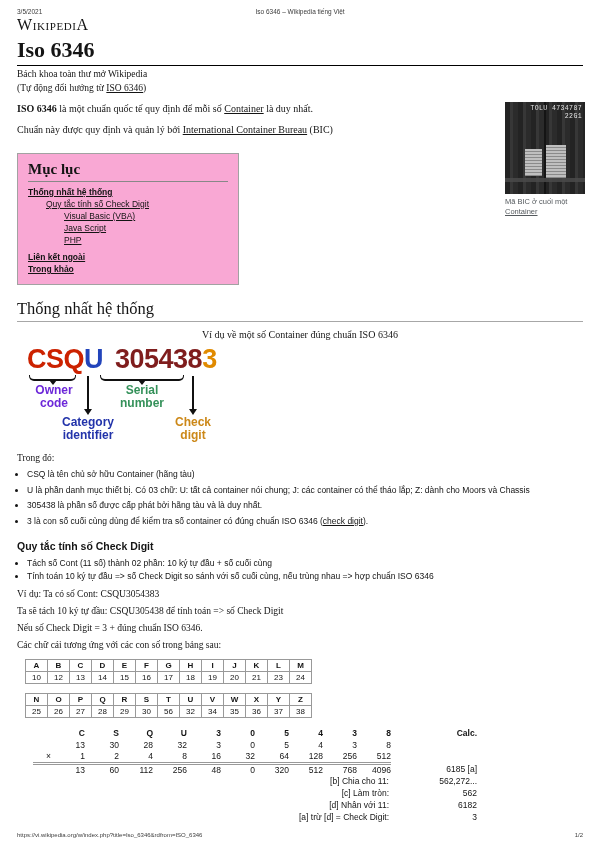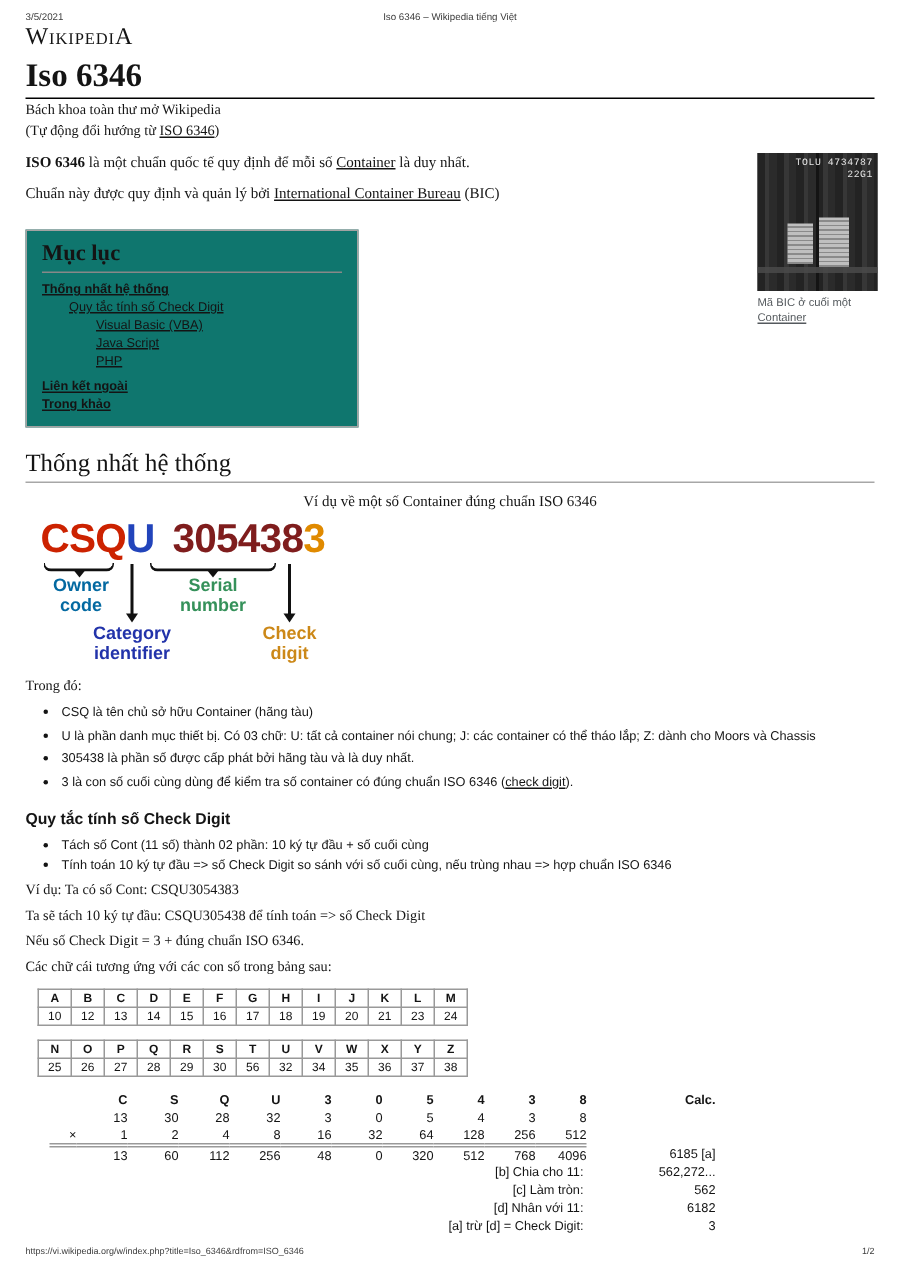--- a/index.html
+++ b/index.html
@@ -33,21 +33,21 @@
   .marking { position:absolute; top:3px; right:3px; text-align:right; color:#e6e6e6;
     font-family:"Liberation Mono", monospace; font-size:6.5px; line-height:1.25; letter-spacing:.4px; }
   .plate { position:absolute; background:#bfbfbf;
     background-image:repeating-linear-gradient(0deg, rgba(0,0,0,.28) 0 1px, transparent 1px 3px); }
   .plate.p1 { left:20px; top:47px; width:17px; height:27px; }
   .plate.p2 { left:41px; top:43px; width:20px; height:33px; }
   .figcaption { margin-top:3px; font-family:"Liberation Sans", sans-serif; font-size:7.5px;
     color:#54595d; line-height:1.3; }
 
   
-  .toc { width:222px; margin-top:16px; border:1px solid #a2a2a2; background:#0f766e; padding:7px 10px 8px; }
+  .toc { width:222px; margin-top:16px; border:1px solid #a2a2a2; background:#f9a8d4; padding:7px 10px 8px; }
   .toc-title { font-size:15px; font-weight:bold; padding-bottom:3px; margin-bottom:5px; border-bottom:1px solid #888; }
   .toc-item { font-family:"Liberation Sans", sans-serif; font-size:8.5px; margin:2px 0; text-decoration:underline; cursor:pointer; }
   .toc-l1 { font-weight:bold; }
   .toc-l2 { margin-left:18px; }
   .toc-l3 { margin-left:36px; }
   .toc-gap { margin-top:7px; }
 
   h2.sec { font-size:16.5px; font-weight:normal; margin-top:14px; padding-bottom:2px; border-bottom:1px solid #a7a7a7; }
   h3.sub-sec { font-family:"Liberation Sans", sans-serif; font-size:10.5px; font-weight:bold; margin-top:14px; }
 
@@ -68,21 +68,21 @@
     border:4px solid transparent; border-top:6px solid #111; border-bottom:none; }
   .arrow-category { left:60px; top:30px; height:34px; }
   .arrow-check { left:165px; top:30px; height:34px; }
   .diag-label { position:absolute; font-family:"Liberation Sans", sans-serif; font-weight:bold;
     font-size:12px; line-height:1.05; text-align:center; }
   .label-owner { top:38px; left:-2px; width:58px; }
   .label-serial { top:38px; left:84px; width:62px; }
   .label-category { top:70px; left:25px; width:72px; }
   .label-check { top:70px; left:137px; width:58px; }
 
-  ul.blist { margin-top:6px; margin-left:24px; font-family:"Liberation Sans", sans-serif; font-size:8.5px; }
+  ul.blist { margin-top:6px; margin-left:10px; font-family:"Liberation Sans", sans-serif; font-size:8.5px; }
   ul.blist li { margin-bottom:5px; line-height:1.25; }
   ul.blist.tight li { margin-bottom:2px; }
 
   p.serif { font-size:9.5px; margin-top:7px; }
 
   
   table.ltable { border-collapse:collapse; margin-top:9px; margin-left:8px; font-family:"Liberation Sans", sans-serif; }
   table.ltable td { border:1px solid #999; width:22px; height:12px; text-align:center; font-size:8px; padding:0; }
   table.ltable tr.letters td { font-weight:bold; }
 
@@ -156,21 +156,21 @@
   <p class="example">Ví dụ về một số Container đúng chuẩn ISO 6346</p>
 
   <div class="diagram">
     <div class="diag-code">
       <span style="color: rgb(204, 34, 0);">CSQ</span><span style="color: rgb(34, 68, 187);">U</span><span style="color: #7f1d1d; padding-left: 12px;">305438</span><span style="color: rgb(224, 138, 0);">3</span>
     </div>
     <div class="brace brace-owner"></div>
     <div class="brace brace-serial"></div>
     <div class="darrow arrow-category"></div>
     <div class="darrow arrow-check"></div>
-    <div class="diag-label label-owner" style="color: #0369a1;">Owner code</div>
+    <div class="diag-label label-owner" style="color: #6d28d9;">Owner code</div>
     <div class="diag-label label-serial" style="color: rgb(53, 145, 90);">Serial number</div>
     <div class="diag-label label-category" style="color: rgb(34, 51, 170);">Category identifier</div>
     <div class="diag-label label-check" style="color: rgb(204, 136, 24);">Check digit</div>
   </div>
 
   <p class="serif">Trong đó:</p>
 
   <ul class="blist">
     <li>CSQ là tên chủ sở hữu Container (hãng tàu)</li>
     <li>U là phần danh mục thiết bị. Có 03 chữ: U: tất cả container nói chung; J: các container có thể tháo lắp; Z: dành cho Moors và Chassis</li>

